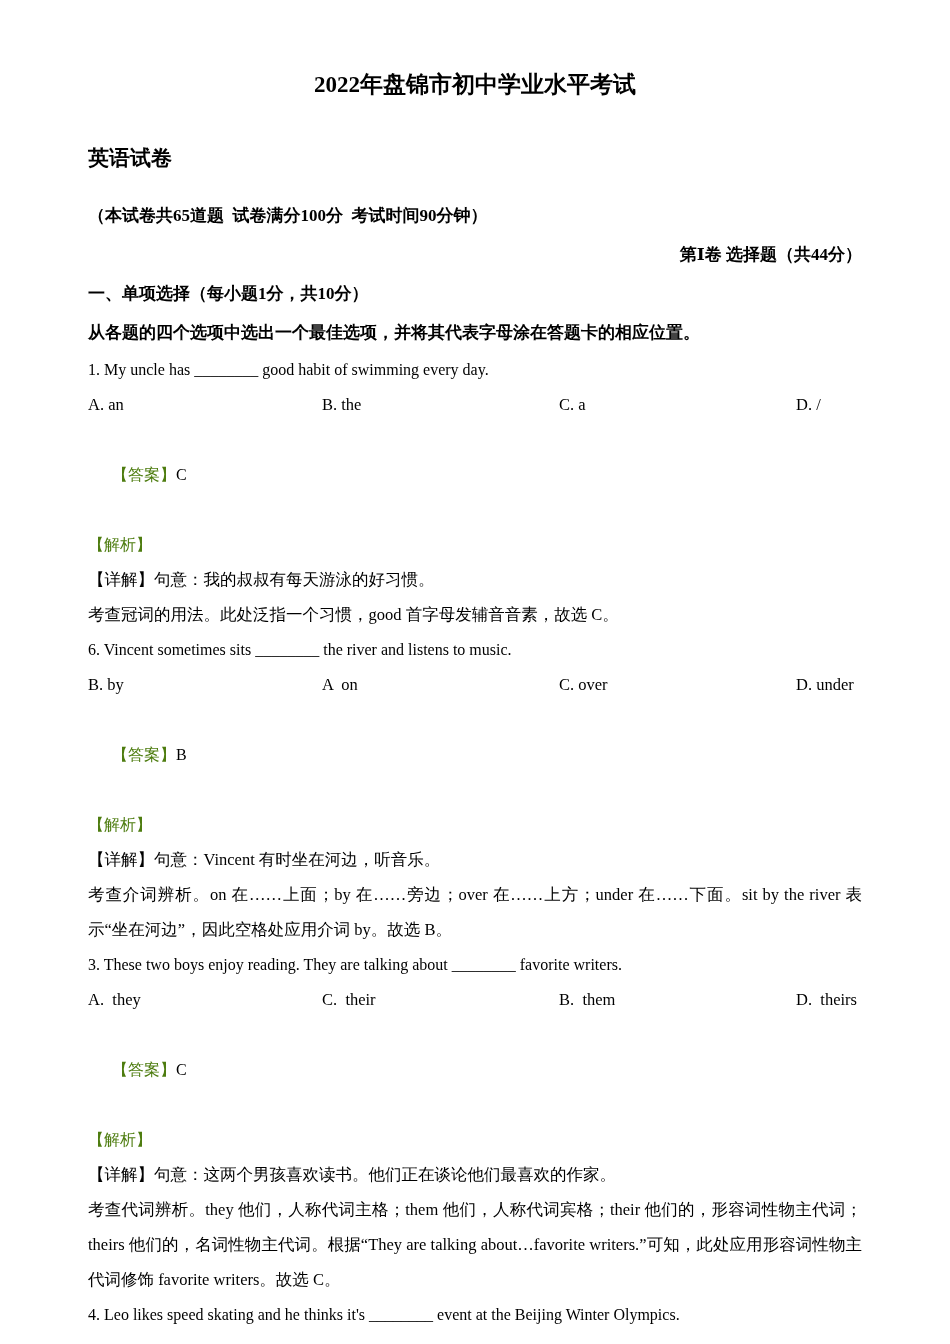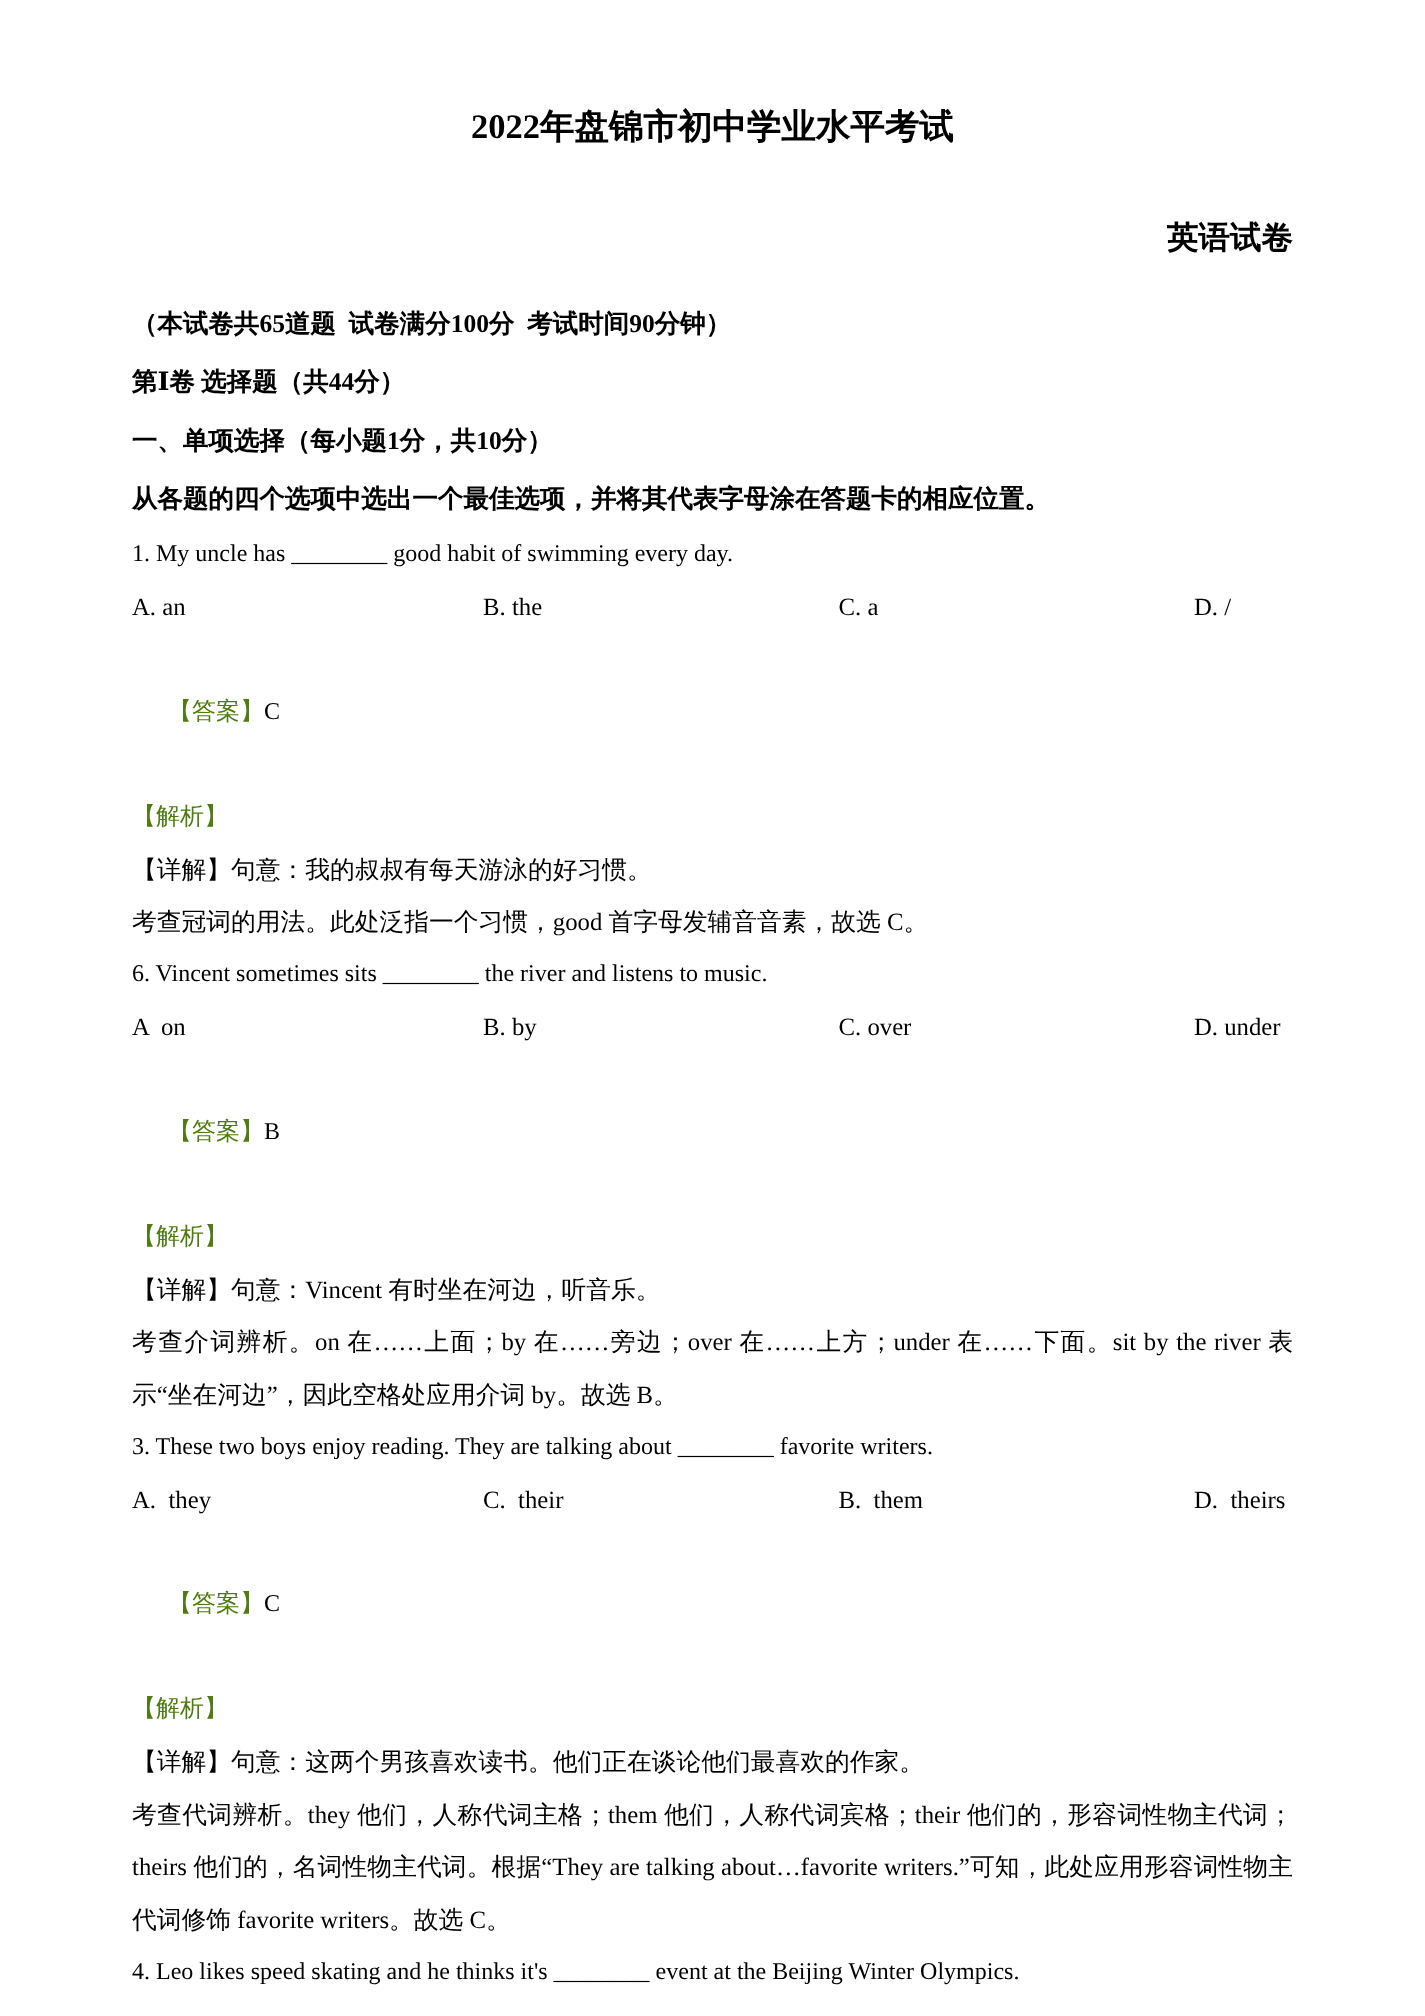--- a/index.html
+++ b/index.html
@@ -9,32 +9,32 @@
     color: #000000;
     width: 950px;
   }
   .page {
     position: relative;
     width: 950px;
     min-height: 1344px;
     padding: 70px 88px 90px 88px;
     background: #ffffff;
   }
-  .center { text-align: left; }
+  .center { text-align: right; }
   .page-title {
     font-size: 23px;
     font-weight: bold;
     text-align: center;
     line-height: 30px;
     margin-bottom: 44px;
   }
   .page-subtitle {
     font-size: 21px;
     font-weight: bold;
-    text-align: right;
+    text-align: left;
     line-height: 28px;
     margin-bottom: 24px;
   }
   .h-line {
     font-weight: bold;
     font-size: 17px;
     line-height: 39px;
     white-space: pre-wrap;
   }
   .line {
@@ -83,22 +83,22 @@
       <span class="blue">【答案】</span><span>C</span>
     </div>
     <div class="line blue">【解析】</div>
     <div class="para">【详解】句意：我的叔叔有每天游泳的好习惯。</div>
     <div class="para">考查冠词的用法。此处泛指一个习惯，good 首字母发辅音音素，故选 C。</div>
   </section>
 
   <section>
     <div class="line">6. Vincent sometimes sits ________ the river and listens to music.</div>
     <div class="options cols4">
+      <span>B. by</span>
       <span>A  on</span>
-      <span>B. by</span>
       <span>C. over</span>
       <span>D. under</span>
     </div>
     <div class="line">
       <span class="blue">【答案】</span><span>B</span>
     </div>
     <div class="line blue">【解析】</div>
     <div class="para">【详解】句意：Vincent 有时坐在河边，听音乐。</div>
     <div class="para">考查介词辨析。on 在……上面；by 在……旁边；over 在……上方；under 在……下面。sit by the river 表示“坐在河边”，因此空格处应用介词 by。故选 B。</div>
   </section>

